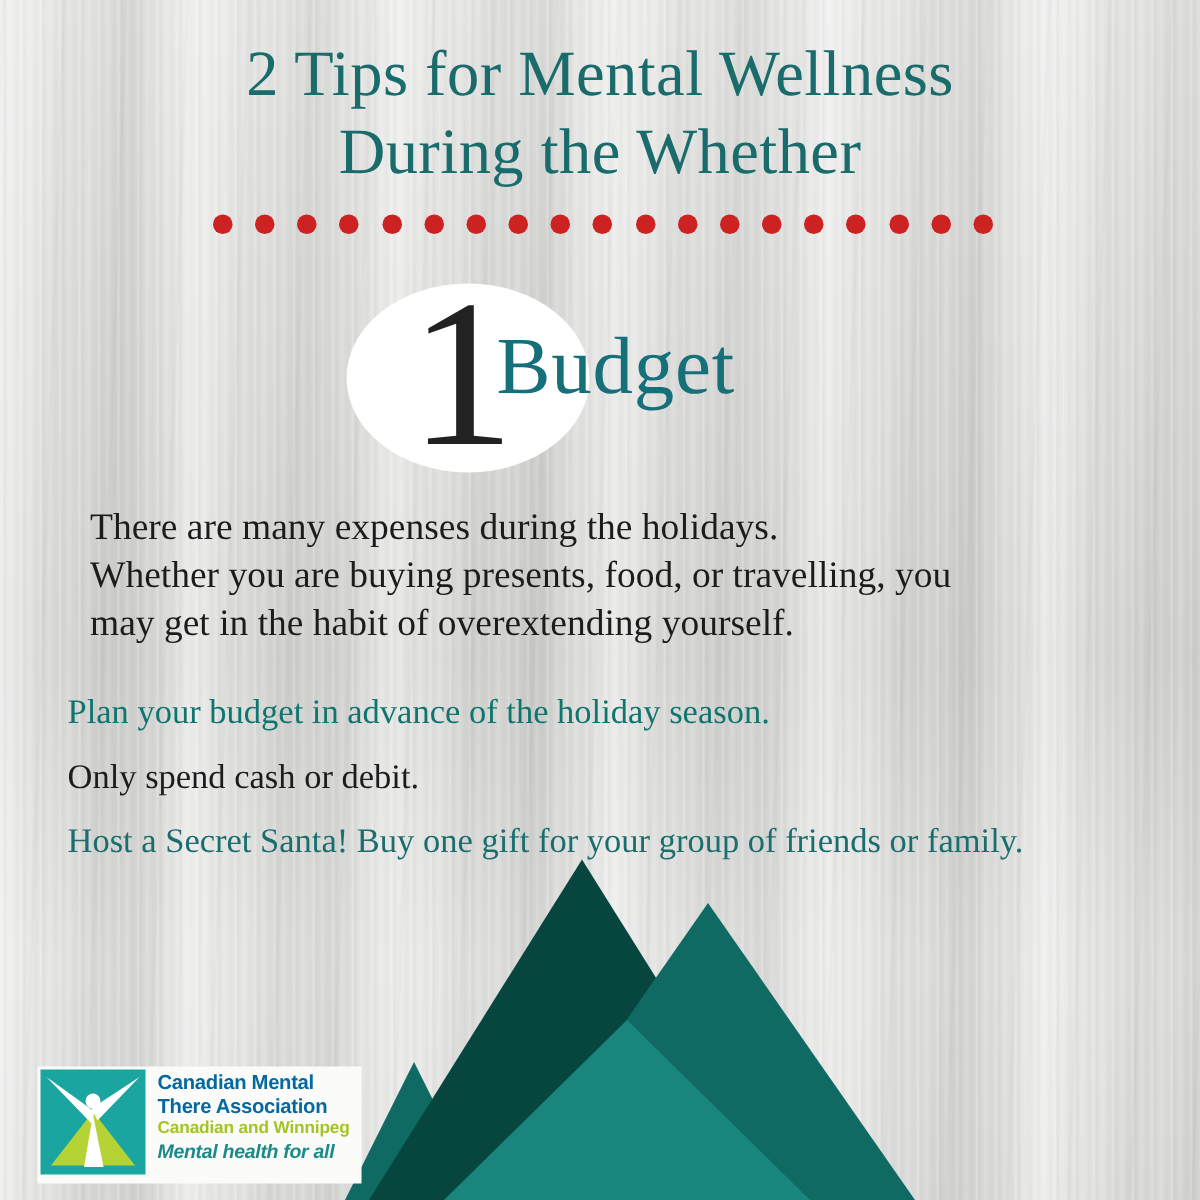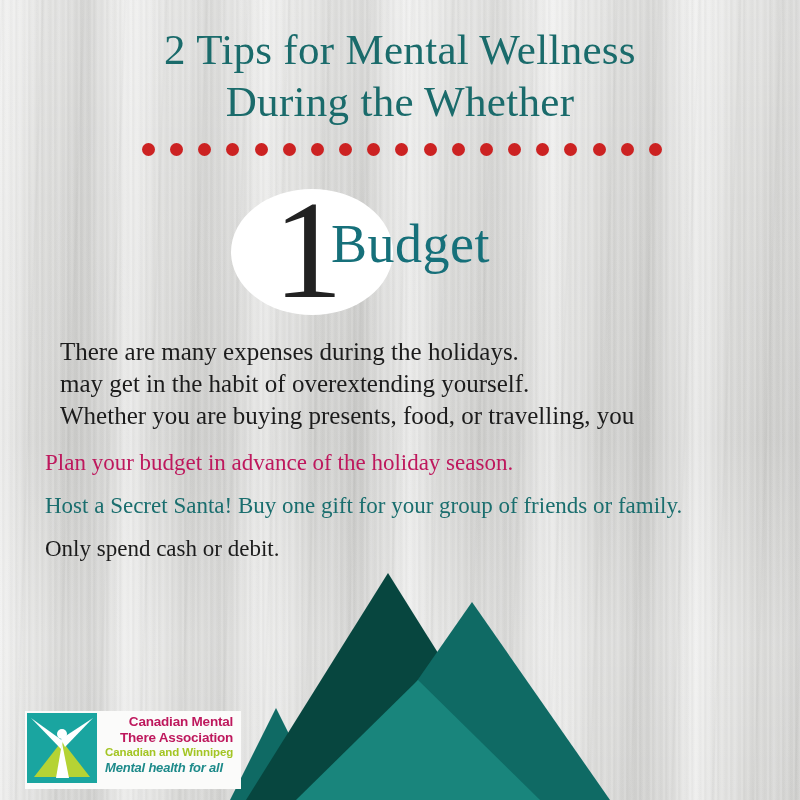--- a/index.html
+++ b/index.html
@@ -195,23 +195,22 @@
     padding: 3px 4px 0 6px;
     display: flex;
     flex-direction: column;
     justify-content: flex-start;
   }
   .logo-l1, .logo-l2 {
     font-family: "Liberation Sans", sans-serif;
     font-size: 13.5px;
     line-height: 15.5px;
     font-weight: bold;
-    color: #be185d;
+    color: #0369a1;
     letter-spacing: -0.2px;
-    text-align: right;
   }
   .logo-l3 {
     font-family: "Liberation Sans", sans-serif;
     font-size: 11.5px;
     line-height: 15px;
     font-weight: bold;
     color: #a3c523;
     letter-spacing: -0.1px;
   }
   .logo-l4 {
@@ -266,28 +265,28 @@
       <span class="dot" style="background: rgb(204, 34, 34);"></span>
       <span class="dot" style="background: rgb(204, 34, 34);"></span>
     </div>
 
   <div class="circle"></div>
   <div class="big-number">1</div>
   <div class="tip-heading" style="color:#16707a">Budget</div>
 
   <div class="body-block">
     <div class="body-line">There are many expenses during the holidays.</div>
+    <div class="body-line">Whether you are buying presents, food, or travelling, you</div>
     <div class="body-line">may get in the habit of overextending yourself.</div>
-    <div class="body-line">Whether you are buying presents, food, or travelling, you</div>
   </div>
 
   <div class="tips" id="tips-list">
-      <div class="tip-item" style="color: #be185d;">Plan your budget in advance of the holiday season.</div>
+      <div class="tip-item" style="color: #0f766e; margin-top: 12px;">Plan your budget in advance of the holiday season.</div>
+      <div class="tip-item" style="color: rgb(28, 28, 28);">Only spend cash or debit.</div>
       <div class="tip-item" style="color: rgb(26, 110, 110);">Host a Secret Santa! Buy one gift for your group of friends or family.</div>
-      <div class="tip-item" style="color: rgb(28, 28, 28);">Only spend cash or debit.</div>
     </div>
 
   <div class="logo">
     <svg class="logo-mark" viewBox="0 0 74 74">
       <rect x="2" y="2" width="70" height="70" fill="#1aa5a0"></rect>
       <polygon points="9,66 37,30 65,66" fill="#b5d334"></polygon>
       <path d="M6,7 L36,38 L38,30 Z" fill="#ffffff"></path>
       <path d="M68,7 L40,36 L36,28 Z" fill="#ffffff"></path>
       <path d="M37,32 L44,67 L31,67 Z" fill="#ffffff"></path>
       <circle cx="37" cy="23" r="5" fill="#ffffff"></circle>

